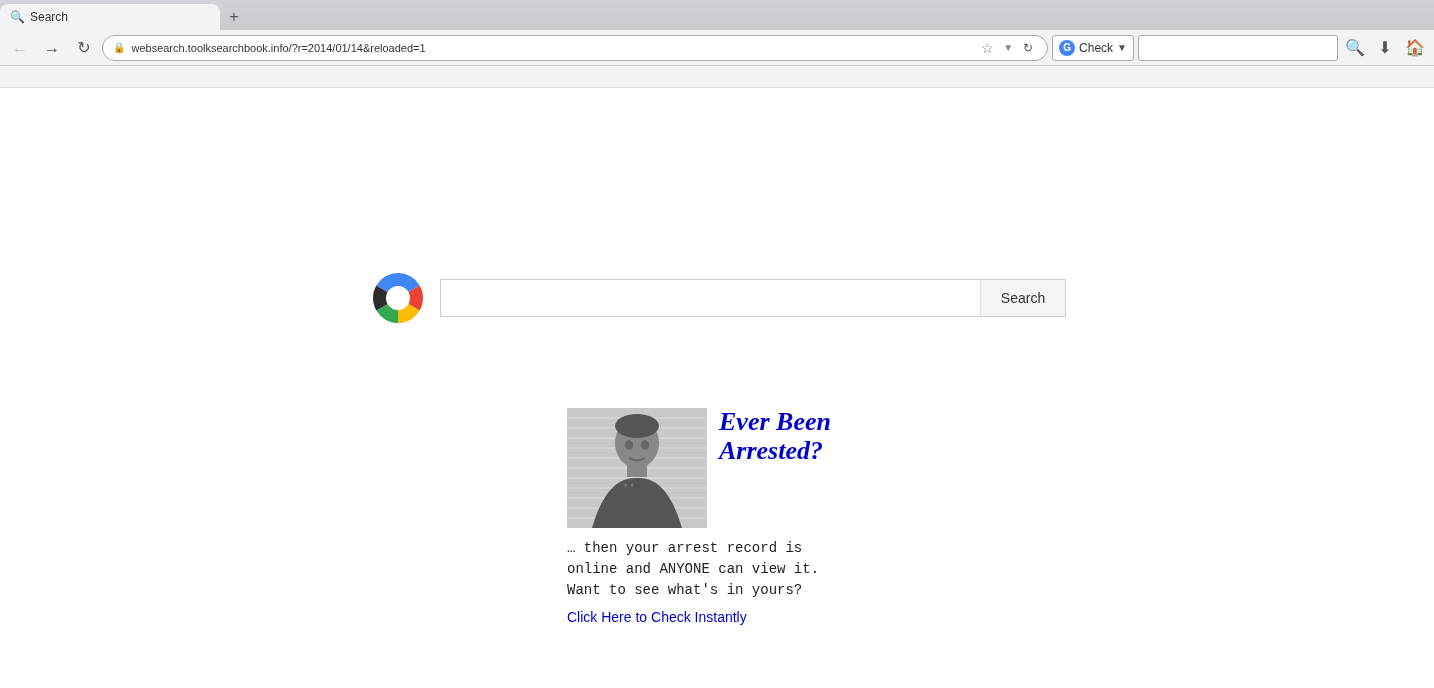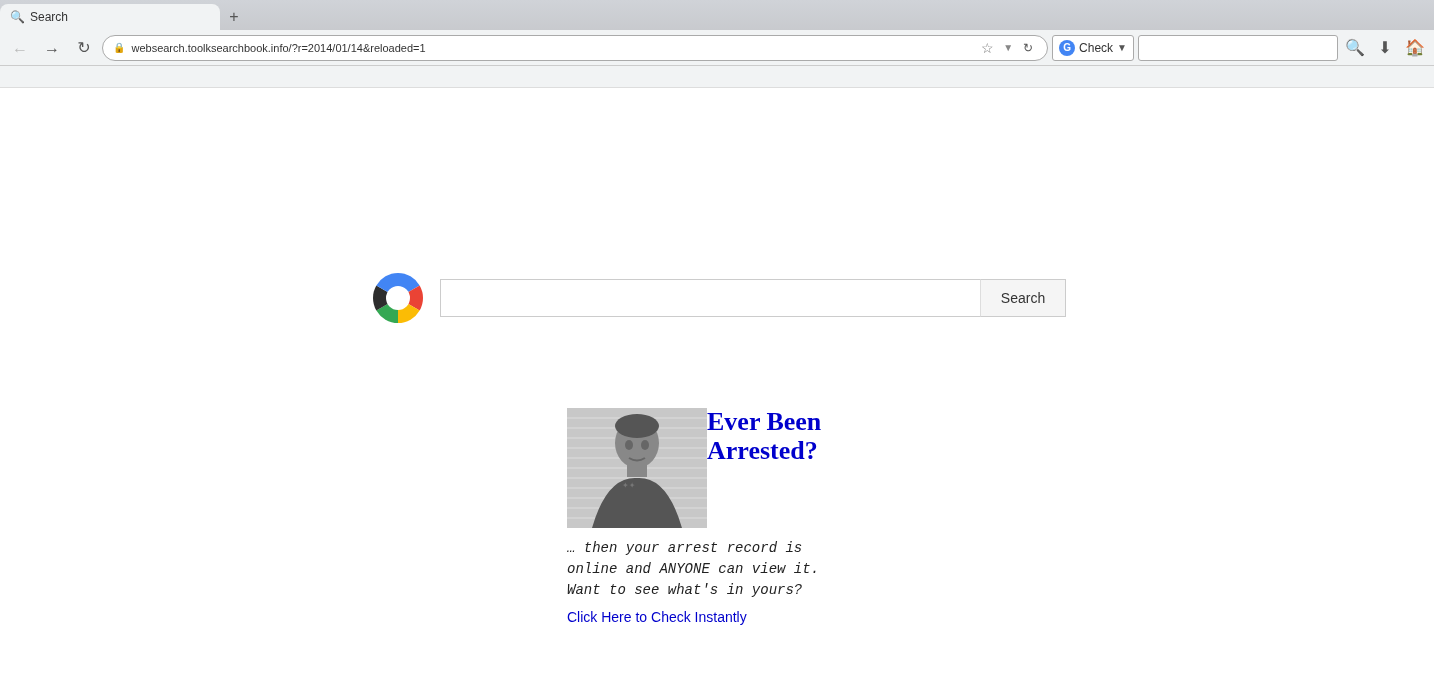--- a/index.html
+++ b/index.html
@@ -217,38 +217,39 @@
 
     .ad-card {
       display: flex;
       flex-direction: row;
       align-items: flex-start;
       margin-bottom: 10px;
     }
 
     
     .ad-text-block {
+      padding-left: 12px;
+      font-style: italic;
     }
 
     .ad-headline {
       font-size: 26px;
       font-weight: bold;
       color: #00c;
       font-family: Georgia, serif;
       line-height: 1.1;
       margin-bottom: 8px;
     }
 
     .ad-body {
       font-size: 14px;
       color: #222;
       font-family: 'Courier New', monospace;
       line-height: 1.5;
       margin-bottom: 8px;
-      font-style: italic;
     }
 
     .ad-link {
       font-size: 14px;
       color: #00c;
       text-decoration: none;
       font-family: Arial, sans-serif;
       cursor: pointer;
       text-align: right;
     }

